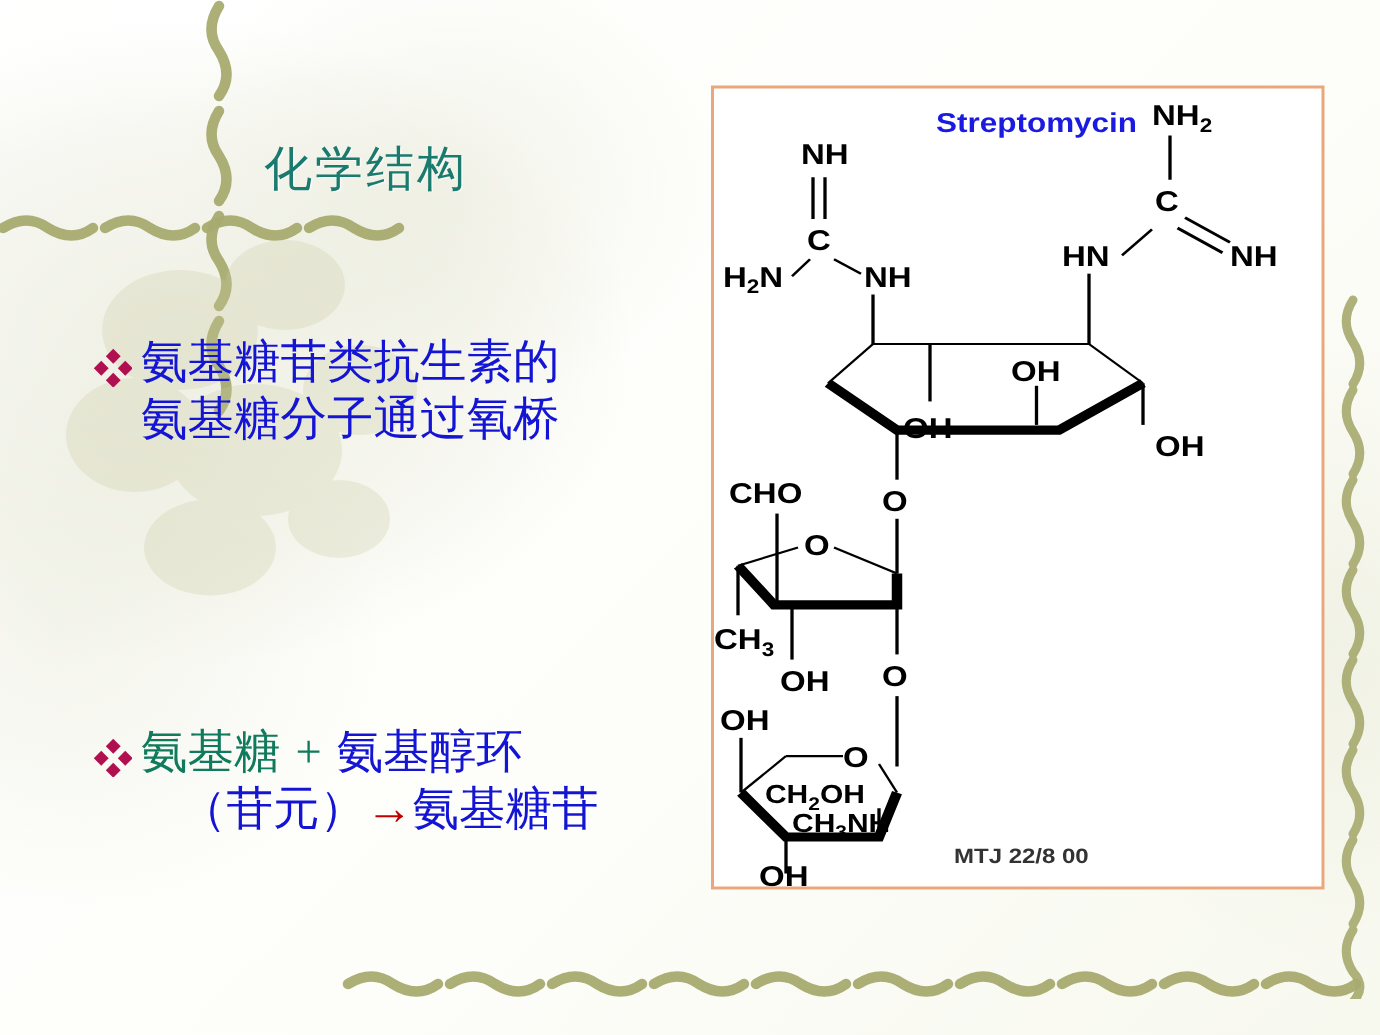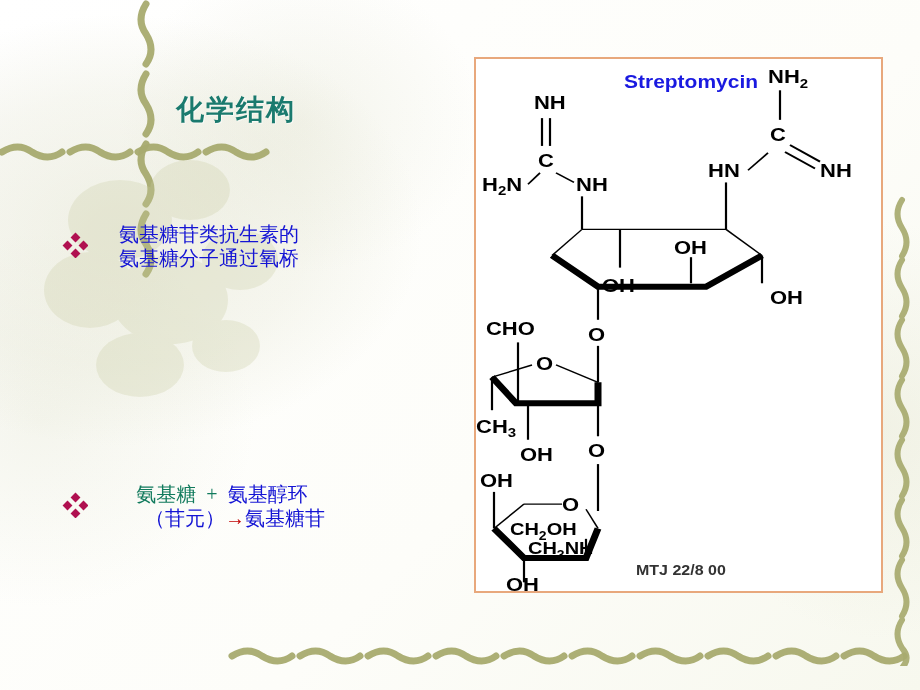--- a/index.html
+++ b/index.html
@@ -32,55 +32,54 @@
   #deco-v-left { left: 126px; top: 0px;   width: 40px;  height: 280px; }
   #deco-v-right{ left: 887px; top: 196px; width: 30px;  height: 470px; }
   #deco-h-bottom{ left: 228px; top: 638px; width: 700px; height: 34px; }
   #deco-blob-1 { left: 30px;  top: 150px; width: 320px; height: 260px; }
 
   
   #title {
     position: absolute;
     left: 176px;
     top: 96px;
-    font-size: 28px;
+    font-size: 32px;
     line-height: 1;
-    font-weight: 700;
+    font-weight: 400;
     color: #1a7a6e;
     letter-spacing: 2px;
     white-space: nowrap;
     text-shadow: 1px 1px 0 rgba(255,255,255,0.6);
   }
 
   
   .bullet-block { position: absolute; display: flex; align-items: flex-start; }
   #bullet-1 { left: 62px; top: 222px; width: 400px; }
   #bullet-2 { left: 62px; top: 482px; width: 410px; }
 
   .bullet-mark {
     flex: 0 0 auto;
     width: 26px;
     height: 26px;
     margin-top: 10px;
     margin-right: 6px;
   }
   .bullet-text {
-    font-size: 20px;
+    font-size: 31px;
     line-height: 1.22;
     color: #1414d4;
     letter-spacing: 0px;
-    margin-left: 25px;
   }
   #para-1 { width: 360px; }
   .line { white-space: nowrap; }
   .txt-green { color: #107a5c; }
   .txt-blue  { color: #1414d4; }
   .txt-plus  { color: #107a5c; }
   .arrow-red { color: #c00000; font-weight: bold; }
-  #line-2a { padding-left: 0px; text-align: center; }
+  #line-2a { padding-left: 0px; }
   #line-2b { padding-left: 26px; text-align: center; }
 
   
   #structure-frame {
     position: absolute;
     left: 474px;
     top: 41px;
     width: 409px;
     height: 536px;
     background: #ffffff;

